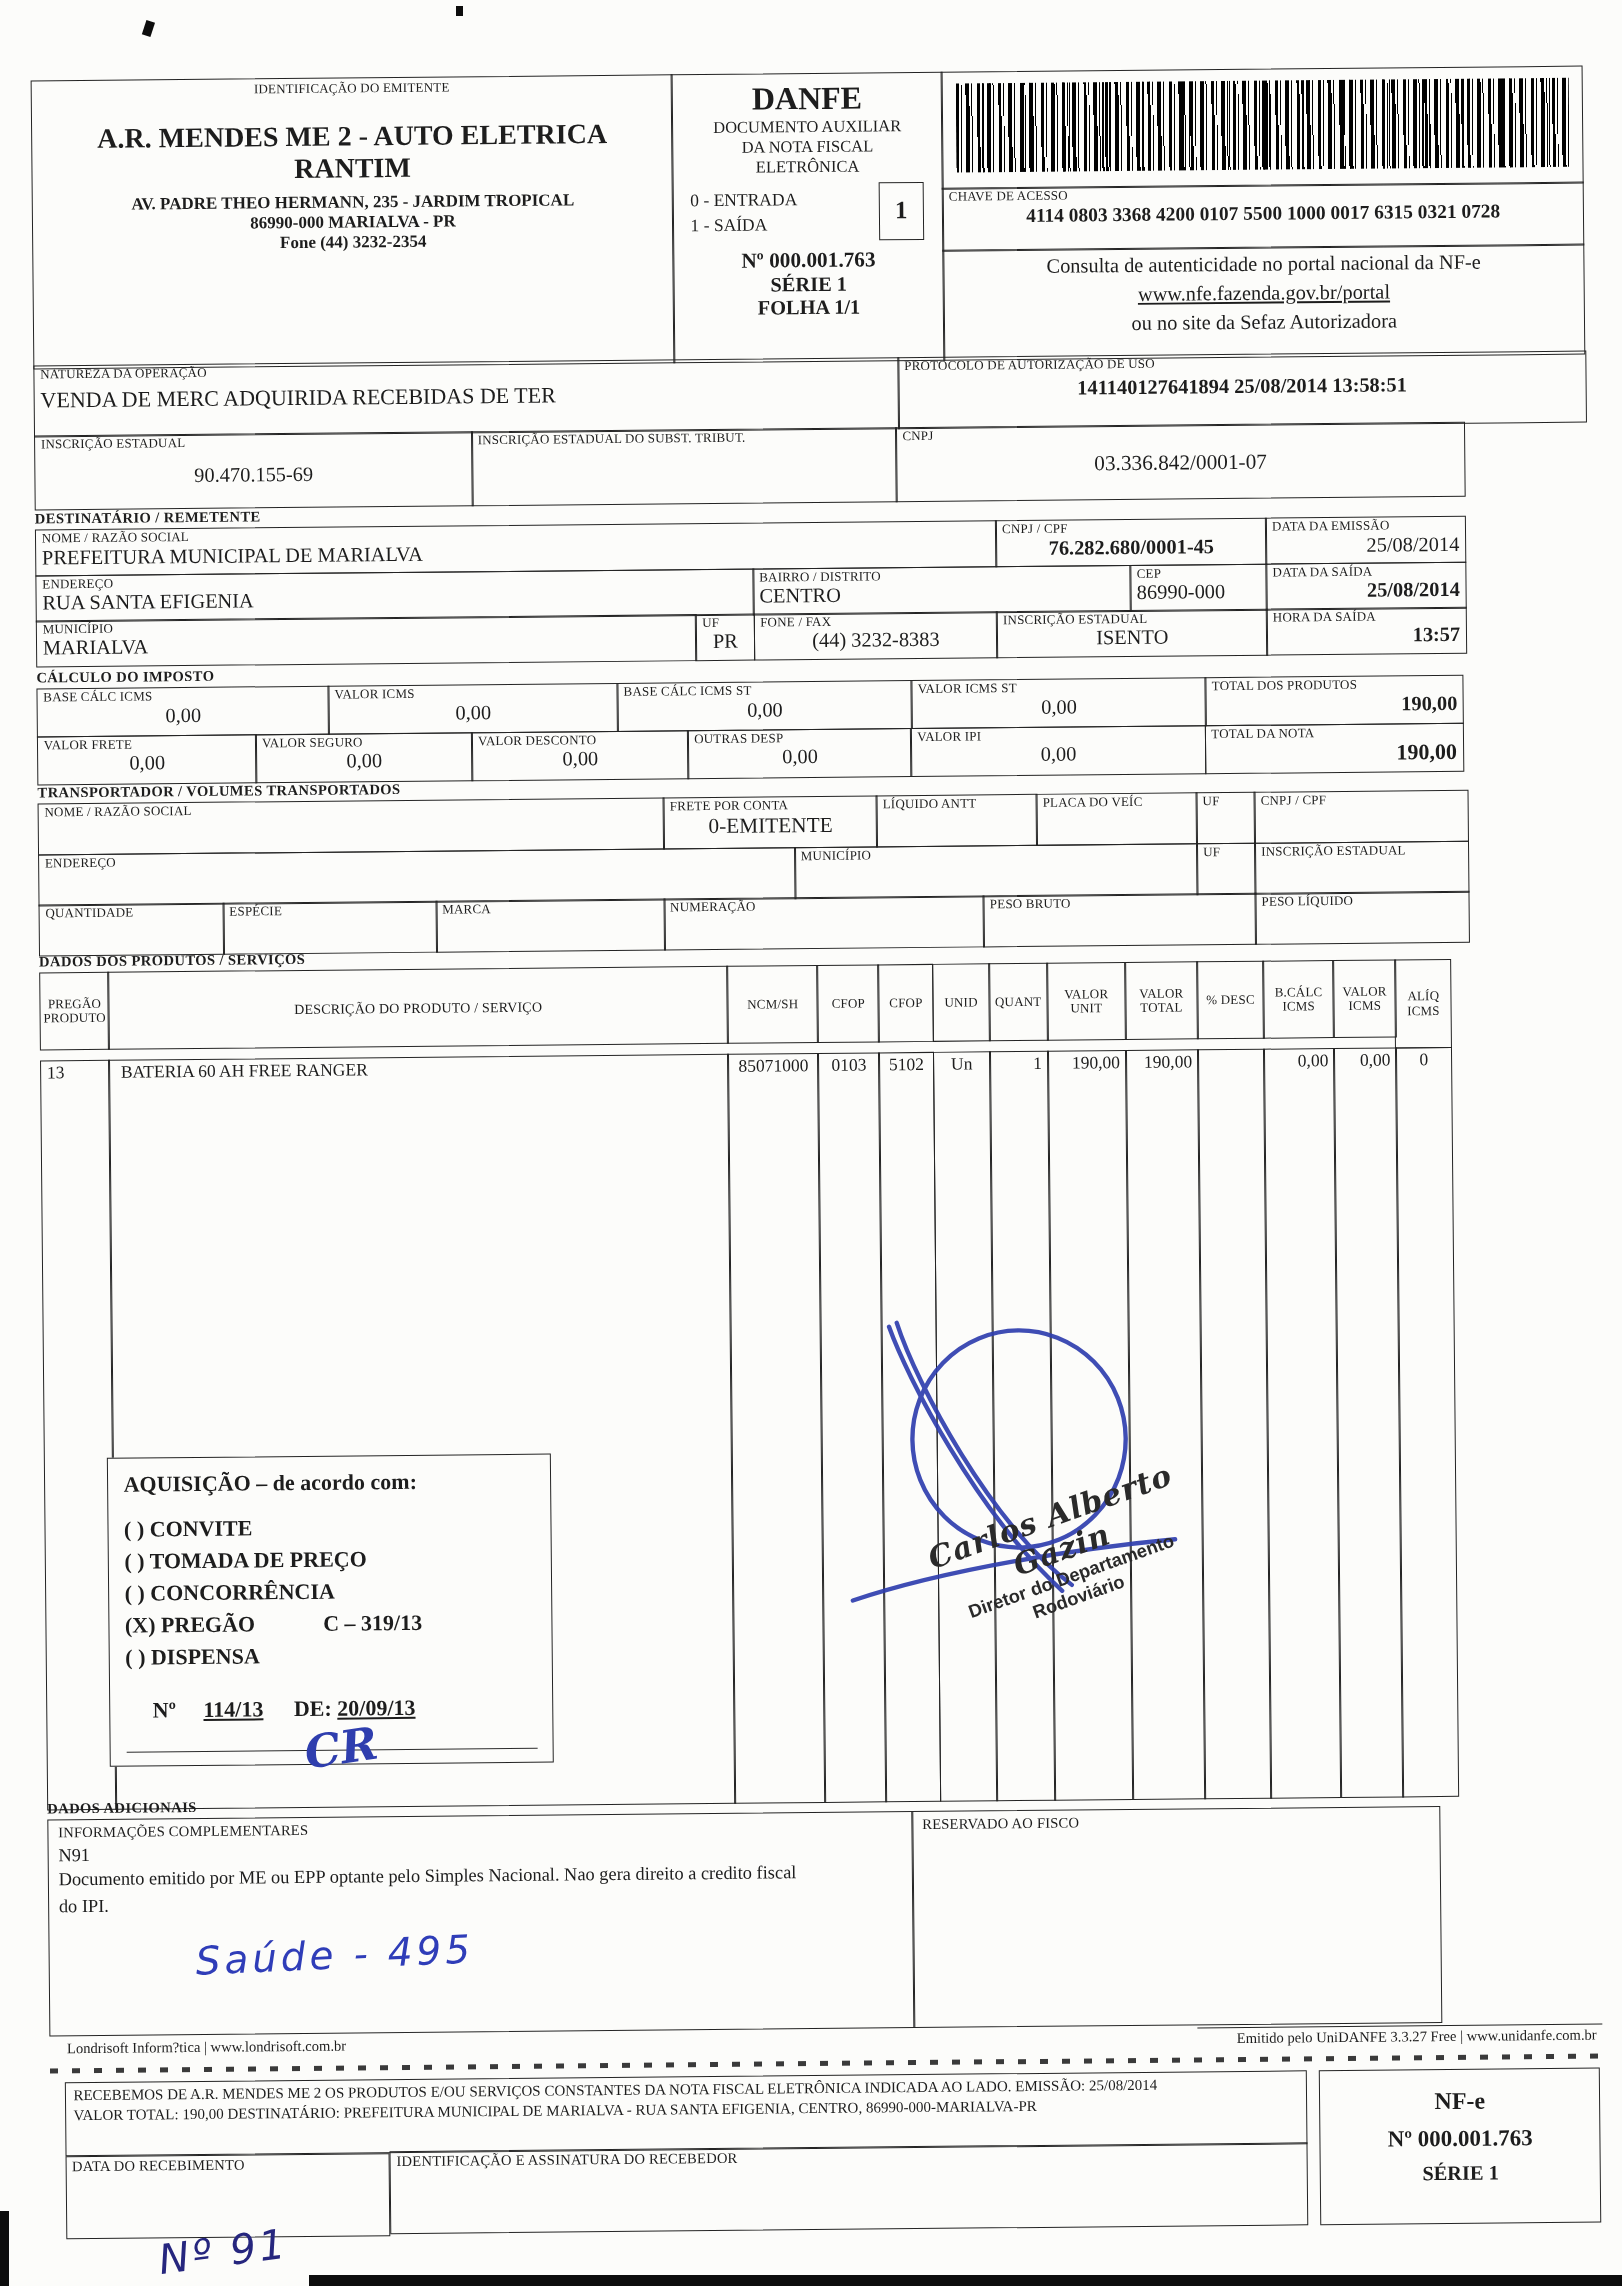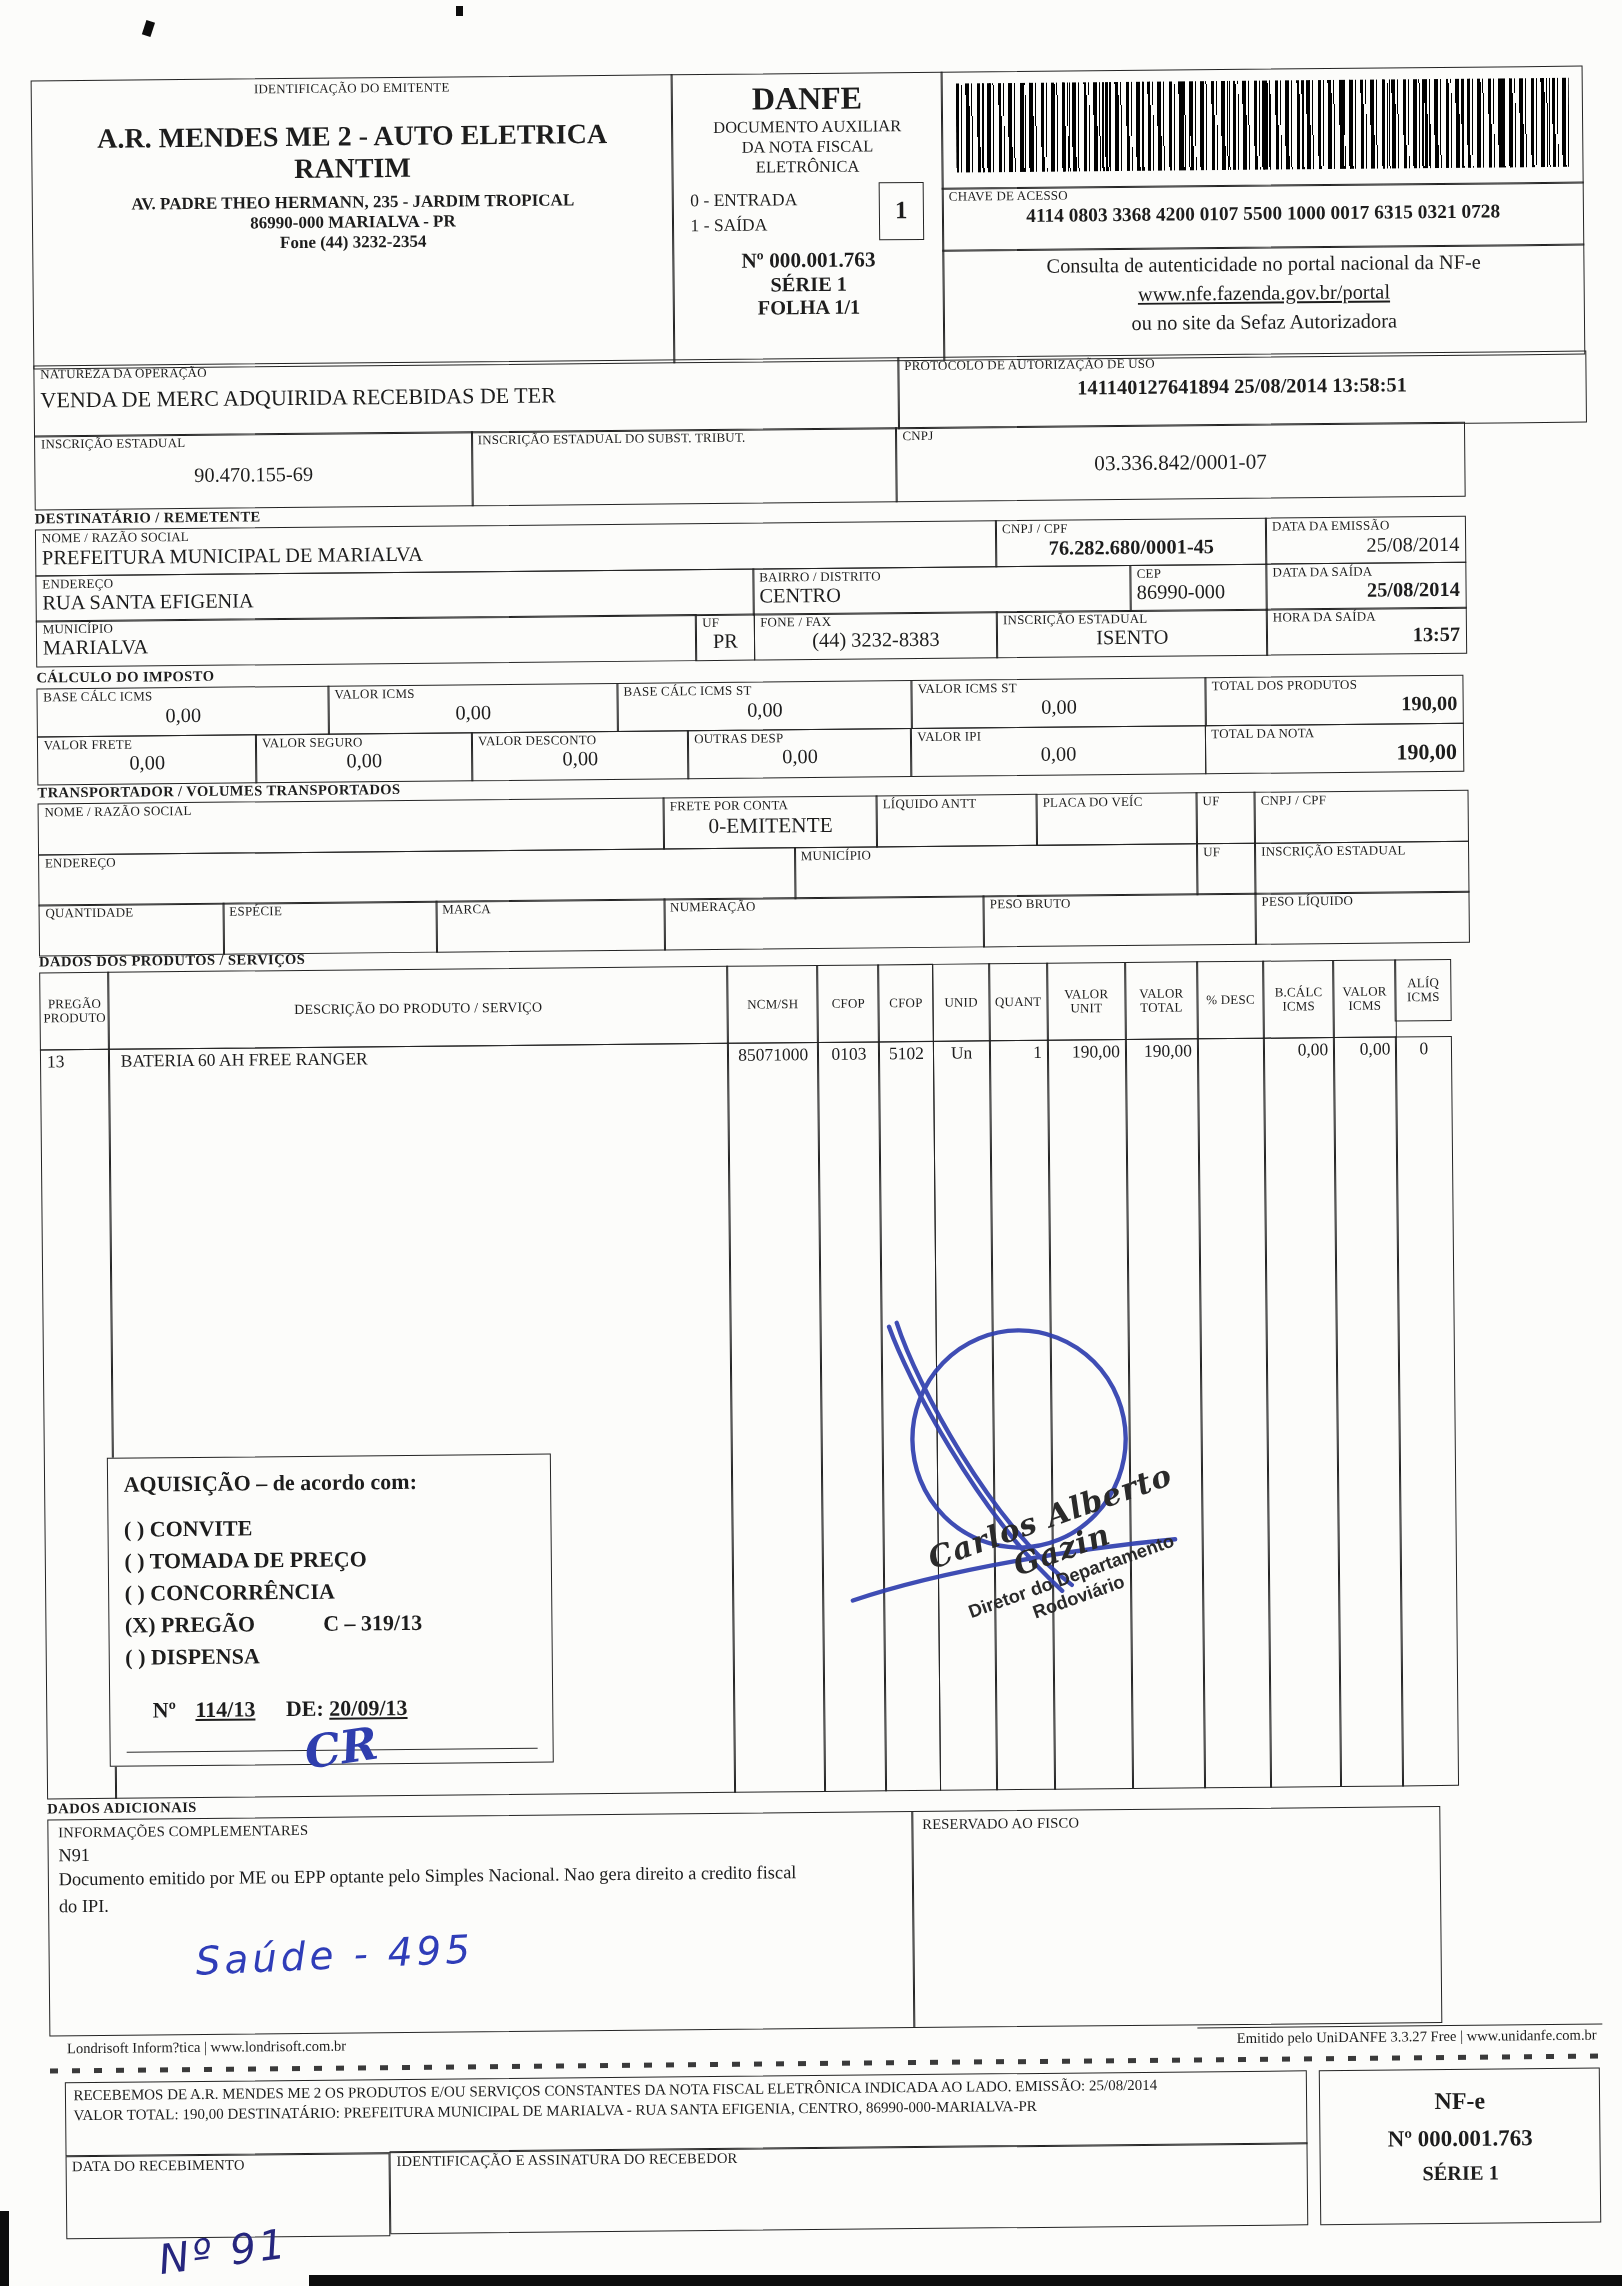--- a/index.html
+++ b/index.html
@@ -301,21 +301,21 @@
         <div class="c pcell lb" style="width:92px;height:78px;white-space:normal">NCM/SH</div>
         <div class="c pcell lb" style="width:63px;height:78px;white-space:normal">CFOP</div>
         <div class="c pcell lb" style="width:56px;height:78px;white-space:normal">CFOP</div>
         <div class="c pcell lb" style="width:58px;height:78px;white-space:normal">UNID</div>
         <div class="c pcell lb" style="width:60px;height:78px;white-space:normal">QUANT</div>
         <div class="c pcell lb" style="width:80px;height:78px;white-space:normal">VALOR UNIT</div>
         <div class="c pcell lb" style="width:74px;height:78px;white-space:normal">VALOR TOTAL</div>
         <div class="c pcell lb" style="width:68px;height:78px;white-space:normal">% DESC</div>
         <div class="c pcell lb" style="width:72px;height:78px;white-space:normal">B.CÁLC ICMS</div>
         <div class="c pcell lb" style="width:64px;height:78px;white-space:normal">VALOR ICMS</div>
-        <div class="c pcell lb" style="width:57px;height:62px;white-space:normal">ALÍQ ICMS</div>
+        <div class="c pcell lb" style="width:57px;height:89px;white-space:normal">ALÍQ ICMS</div>
       </div>
       <div class="row" style="font-size:17.5px">
         <div class="c" style="width:70px;height:750px;border-bottom-width:1.9px;font-size:17.5px">13</div>
         <div class="c" style="width:621px;height:750px;font-size:17.5px;padding-left:11.6px">BATERIA 60 AH FREE RANGER</div>
         <div class="c tc" style="width:92px;height:750px;font-size:17.5px">85071000</div>
         <div class="c tc" style="width:63px;height:750px;font-size:17.5px">0103</div>
         <div class="c tc" style="width:56px;height:750px;font-size:17.5px">5102</div>
         <div class="c tc" style="width:58px;height:750px;font-size:17.5px">Un</div>
         <div class="c tr" style="width:60px;height:750px;font-size:17.5px">1</div>
         <div class="c tr" style="width:80px;height:750px;font-size:17.5px">190,00</div>
@@ -334,21 +334,21 @@
       <div>( ) TOMADA DE PREÇO</div>
       <div>( ) CONCORRÊNCIA</div>
       <div style="display:flex">
         <span>(X) PREGÃO</span>
         <span style="margin-left:68px">C – 319/13</span>
       </div>
       <div>( ) DISPENSA</div>
       <div style="height:21.3px"></div>
       <div style="padding-left:27px">
         <span>Nº</span>
-        <span class="u" style="margin-left:14px">114/13</span>
+        <span class="u" style="margin-left:22px">114/13</span>
         <span style="margin-left:25px">DE:</span>
         <span class="u">20/09/13</span>
       </div>
       <div style="border-top:1.9px solid #2b2b2b;margin-top:25px"></div>
       <span class="script" style="position:absolute;left:194px;bottom:-17.5px;color:#2f3eae;font-size:45px;transform:rotate(-8deg)">CR</span>
     </div>
 
     <svg class="abs" style="left:796px;top:1237px" width="349" height="320" viewBox="0 0 360 330">
       <g fill="none" stroke="#2f3eae" stroke-width="4.5" stroke-linecap="round" opacity="0.92">
         <ellipse cx="185" cy="135" rx="110" ry="112"></ellipse>

